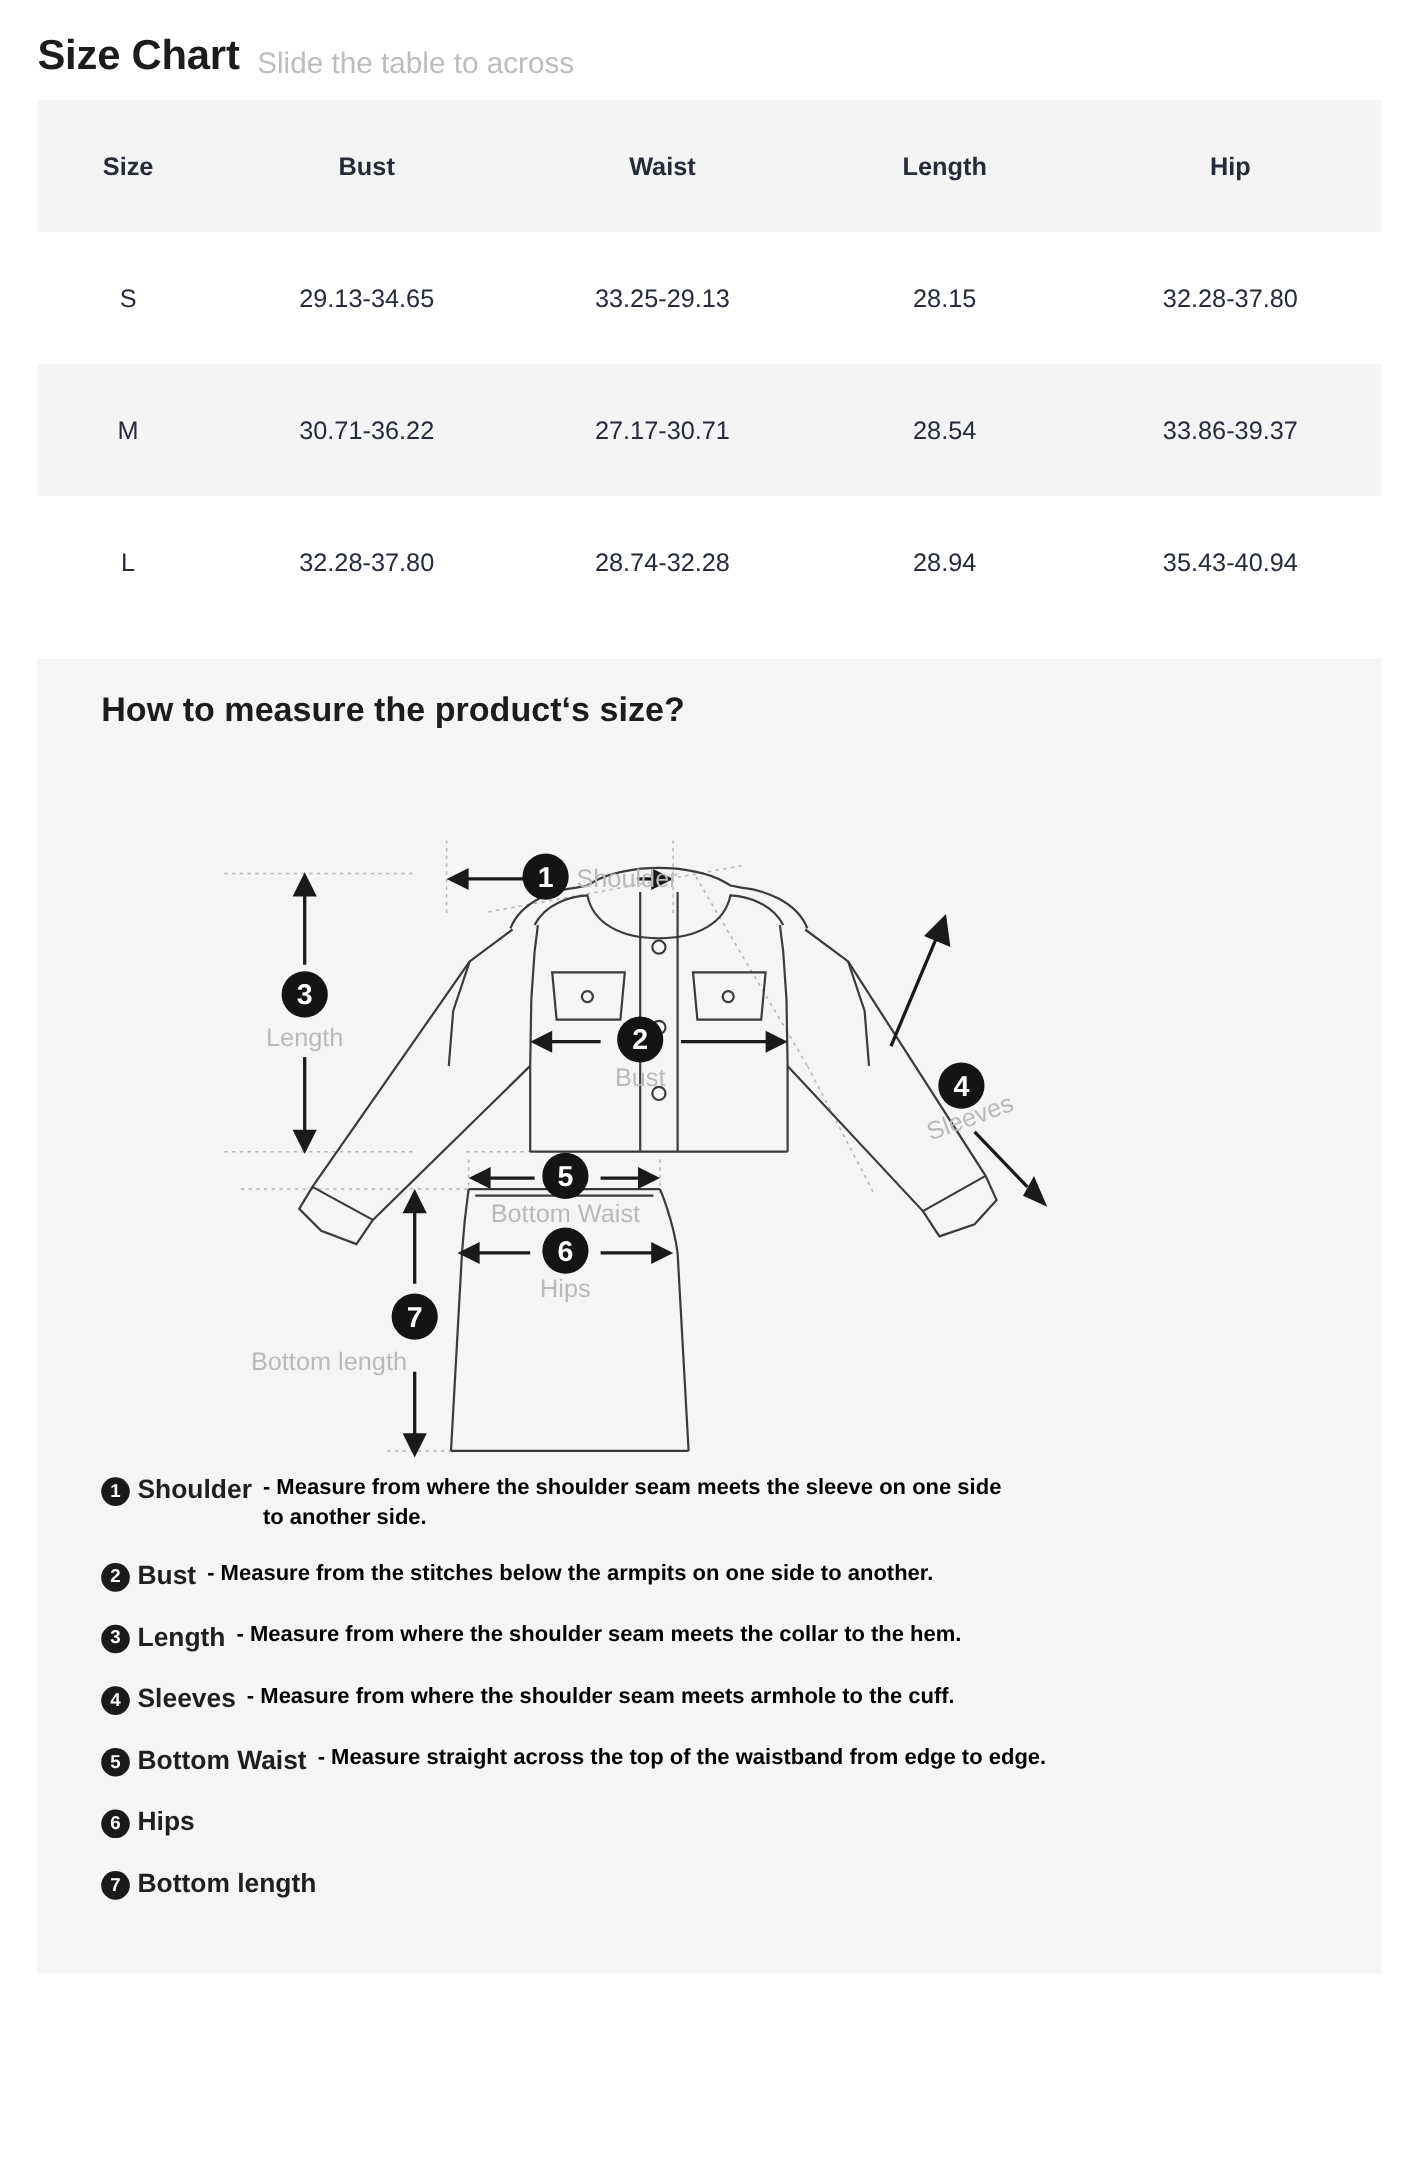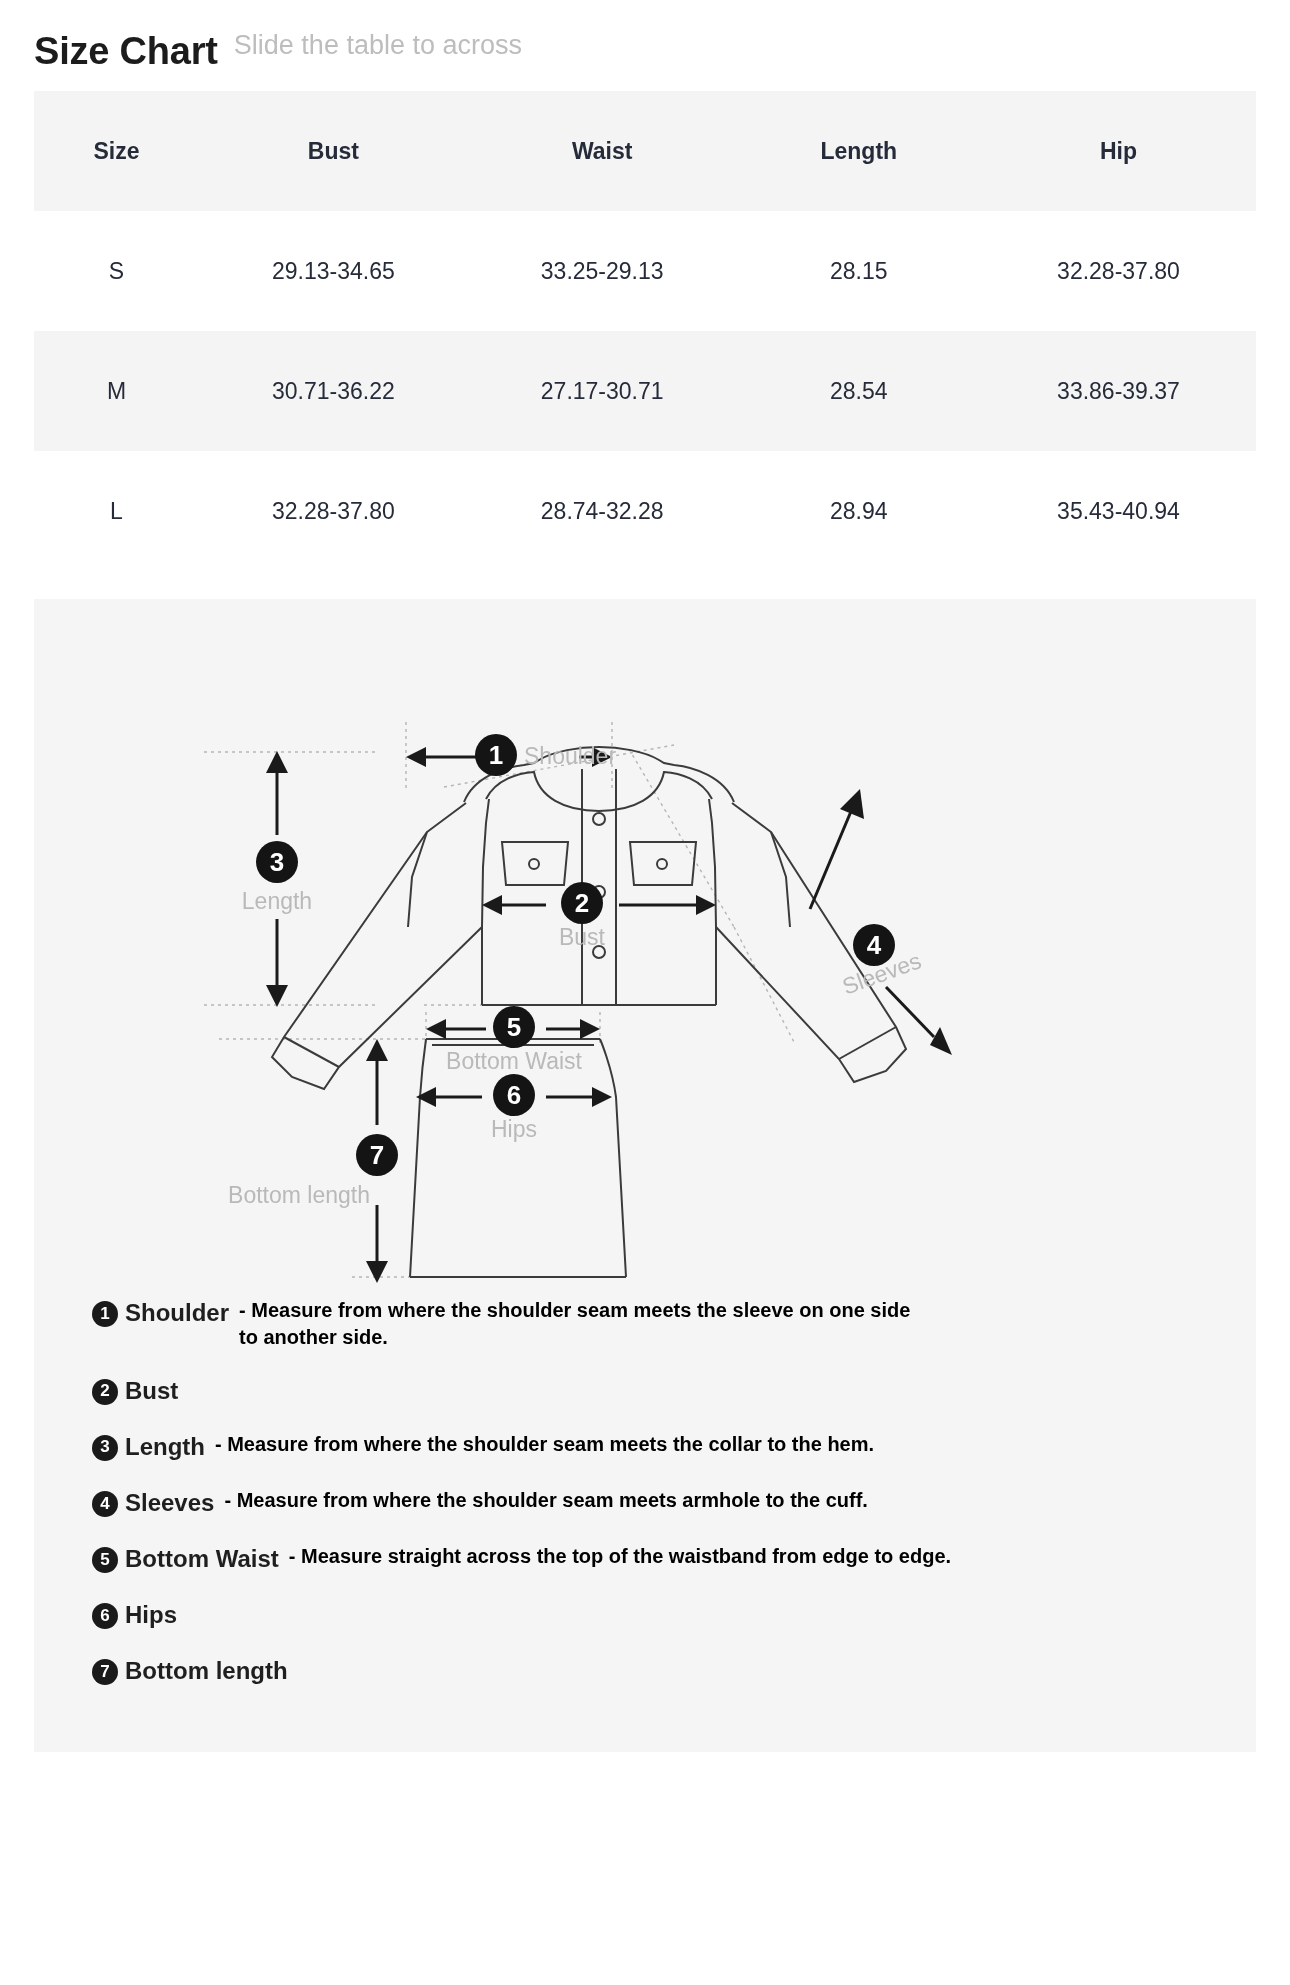--- a/index.html
+++ b/index.html
@@ -7,21 +7,21 @@
     margin: 0; padding: 0;
     background: #ffffff;
     font-family: "Liberation Sans", sans-serif;
   }
   body { width: 1290px; height: 1985px; position: relative; overflow: hidden; }
 
   
   .header {
     padding: 30px 34px 18px 34px;
     display: flex;
-    align-items: flex-start;
+    align-items: flex-end;
     gap: 16px;
   }
   .header-title {
     font-size: 38px;
     font-weight: 700;
     color: #1c1c1c;
     letter-spacing: -0.2px;
   }
   .header-hint {
     font-size: 27px;
@@ -190,20 +190,21 @@
         <td>28.74-32.28</td>
         <td>28.94</td>
         <td>35.43-40.94</td>
       </tr>
     </tbody>
   </table>
 </div>
 
 <div class="measure-panel">
 
+  <div class="measure-title">How to measure the product‘s size?</div>
 
   <div class="diagram-holder">
     <svg viewBox="0 0 1222 660" preserveAspectRatio="xMidYMid meet">
 
       <g>
         <line class="guide" x1="170" y1="125" x2="345" y2="125"></line>
         <line class="guide" x1="170" y1="378" x2="345" y2="378"></line>
         <line class="guide" x1="372" y1="95" x2="372" y2="165"></line>
         <line class="guide" x1="578" y1="95" x2="578" y2="165"></line>
         <line class="guide" x1="390" y1="378" x2="600" y2="378"></line>
@@ -337,20 +338,21 @@
 
     <div class="legend-item wrap">
       <span class="legend-num">1</span>
       <span class="legend-term">Shoulder</span>
       <span class="legend-desc">- Measure from where the shoulder seam meets the sleeve on one side to another side.</span>
     </div>
 
     <div class="legend-item">
       <span class="legend-num">2</span>
       <span class="legend-term">Bust</span>
+      <span class="legend-desc">- Measure from the stitches below the armpits on one side to another.</span>
     </div>
 
     <div class="legend-item">
       <span class="legend-num">3</span>
       <span class="legend-term">Length</span>
       <span class="legend-desc">- Measure from where the shoulder seam meets the collar to the hem.</span>
     </div>
 
     <div class="legend-item">
       <span class="legend-num">4</span>

